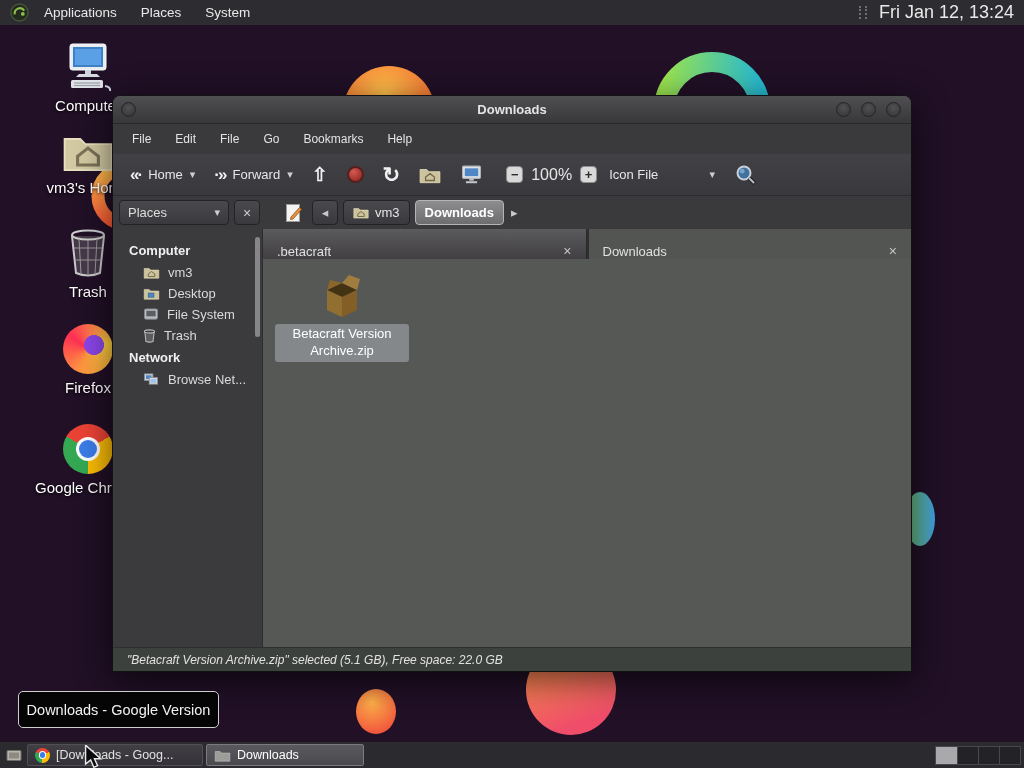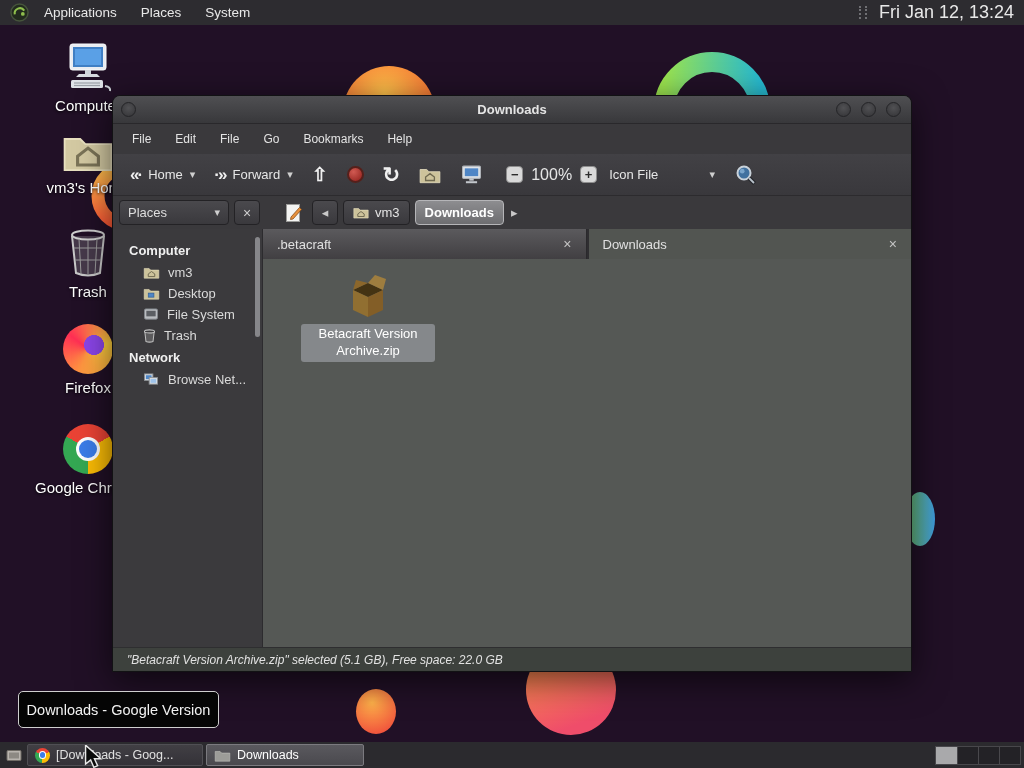--- a/index.html
+++ b/index.html
@@ -76,28 +76,28 @@
   .crumb-caret{color:#c9c9c9;font-size:13px;padding:0 2px}
 
   .main{flex:1;display:flex;min-height:0}
   .sidebar{width:150px;flex:none;background:#3b3a3d;padding-top:10px;position:relative;border-right:1px solid #2c2b2e}
   .side-header{padding:4px 8px 4px 16px;font-size:13px;font-weight:bold;color:#f0f0f0}
   .side-row{display:flex;align-items:center;gap:8px;padding:3px 6px 3px 30px;font-size:13px;color:#dadada;white-space:nowrap}
   .side-scroll{position:absolute;right:2px;top:8px;width:5px;height:100px;background:#86868a;border-radius:3px}
 
   .content{flex:1;display:flex;flex-direction:column;background:#555855;min-width:0}
   .tabbar{height:30px;flex:none;display:flex;gap:2px;background:#2f2e31}
-  .tab{flex:1;display:flex;align-items:center;padding:0 14px;font-size:13px;color:#e0e0e0}
+  .tab{flex:1;display:flex;align-items:flex-end;padding:0 14px;font-size:13px;color:#e0e0e0}
   .tab.inactive{background:linear-gradient(#5b5a5d,#413f42);border-right:1px solid #2a292c}
   .tab.active{background:#525551}
   .tab .x{margin-left:auto;color:#c5c5c5;font-size:14px}
 
   .filegrid{flex:1;position:relative}
   .file{position:absolute;top:14px;display:flex;flex-direction:column;align-items:center}
-  .file-1{left:38px;width:134px}
+  .file-1{left:12px;width:134px}
   .file-2{left:178px;width:150px}
   .file-label{font-size:13px;color:#fff;text-align:center;margin-top:3px;line-height:1.3}
   .file.selected .box-icon{filter:brightness(.72) saturate(1.05)}
   .file.selected .file-label{background:#85888b;border-radius:3px;padding:2px 7px}
   .file:not(.selected) .box-icon{filter:brightness(1.08)}
 
   .statusbar{height:24px;flex:none;background:#3d413d;border-top:1px solid #2e2e30;display:flex;align-items:center;
              padding-left:14px;font-size:12px;font-style:italic;color:#e2e2e2}
 
   

